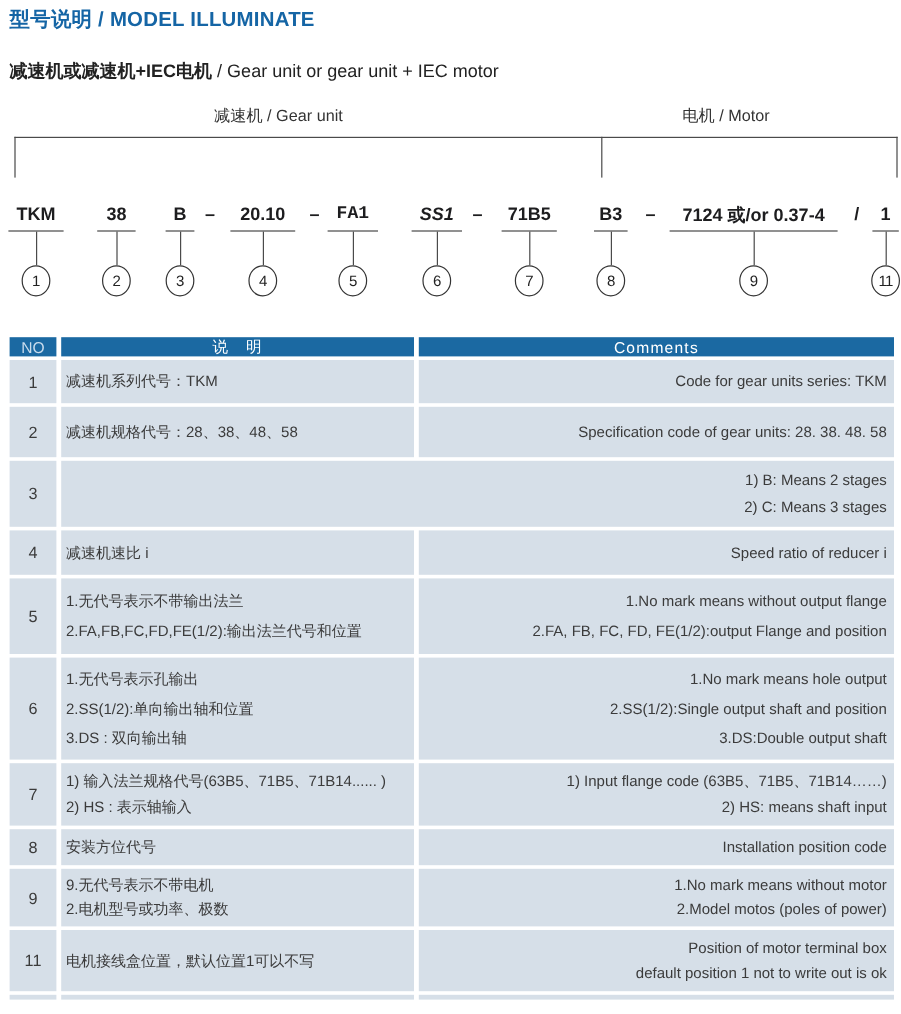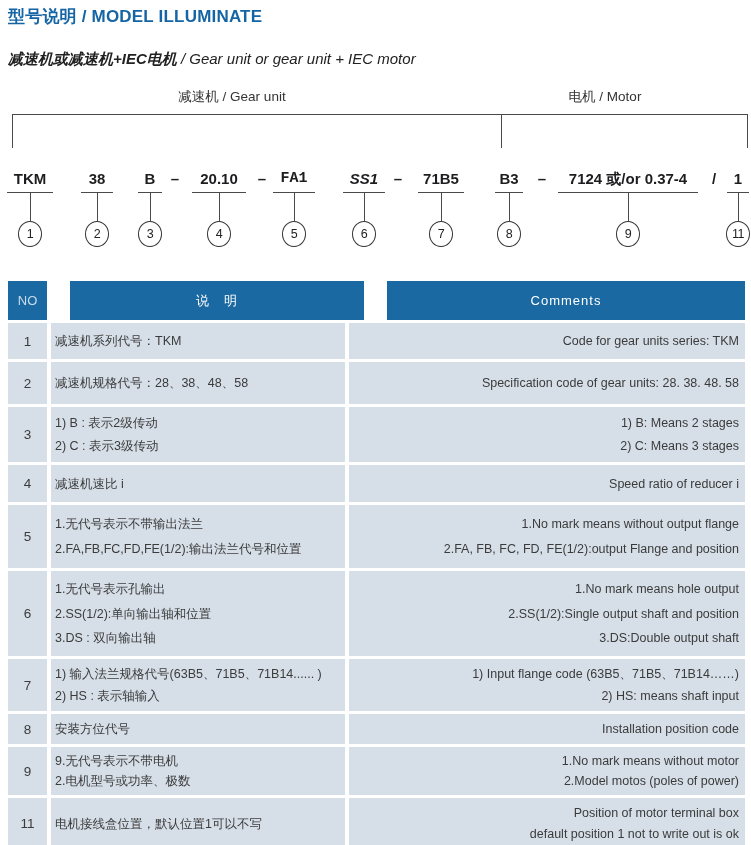--- a/index.html
+++ b/index.html
@@ -6,21 +6,21 @@
   .page{
     position:relative;width:751px;height:845px;background:#fff;overflow:hidden;
     font-family:"Liberation Sans","DejaVu Sans",sans-serif;
     --title-blue:#1565a5; --header-blue:#1b69a2; --row-bg:#d6dfe8;
     --line:#4a4a4a; --text:#3b3b3b;
   }
   .page-title{
     position:absolute;top:5px;left:8px;margin:0;
     font-size:17px;font-weight:bold;color:var(--title-blue);letter-spacing:.2px;
   }
-  .subtitle{position:absolute;top:50px;left:8px;font-size:15px;color:#222;font-style:italic;}
+  .subtitle{position:absolute;top:50px;left:8px;font-size:15px;color:#222;}
   .subtitle .zh{font-weight:bold;}
   
   .diagram{position:absolute;top:0;left:4px;width:751px;height:244px;}
   .sect-label{position:absolute;top:88px;transform:translateX(-50%);
     font-size:13.5px;color:#333;white-space:nowrap;}
   .bracket-h{position:absolute;top:114px;left:8px;width:736px;height:0;
     border-top:1px solid var(--line);}
   .bracket-v{position:absolute;top:114px;width:0;height:34px;
     border-left:1px solid var(--line);}
   .token,.sep{position:absolute;top:170px;transform:translateX(-50%);
@@ -29,30 +29,30 @@
   .tok-conn{position:absolute;top:193px;width:0;height:28px;border-left:1px solid var(--line);}
   .tok-circle{
     position:absolute;top:221px;transform:translateX(-50%);
     width:22px;height:24px;border:1.5px solid #333;border-radius:50%;
     display:flex;align-items:center;justify-content:center;
     font-size:12.5px;color:#222;background:#fff;letter-spacing:-0.5px;
   }
   
   .mtable{position:absolute;top:281px;left:8px;width:737px;}
   .thead,.trow,.cutrow{display:flex;}
-  .thead{height:39px;margin-bottom:3px;}
+  .thead{height:16px;margin-bottom:3px;}
   .trow{margin-bottom:3px;}
   .cell{box-sizing:border-box;}
   .c-no{width:39px;flex:0 0 39px;margin-right:4px;display:flex;
     align-items:center;justify-content:center;}
   .c-desc{width:294px;flex:0 0 294px;margin-right:4px;}
   .c-comment{flex:1 1 auto;text-align:right;}
   .thead .c-no{background:var(--header-blue);color:#c9dced;font-size:13px;}
   .thead .c-desc,.thead .c-comment{background:var(--header-blue);color:#fff;
-    font-size:13px;display:flex;align-items:center;justify-content:center;letter-spacing:1px;margin-left:19px;}
+    font-size:13px;display:flex;align-items:center;justify-content:center;letter-spacing:1px;}
   .trow .cell{background:var(--row-bg);color:var(--text);}
   .trow .c-no{font-size:13.5px;}
   .trow .c-desc,.trow .c-comment{
     display:flex;flex-direction:column;justify-content:space-evenly;
     padding:4px 6px 4px 4px;font-size:12.5px;line-height:20px;
   }
   .cutrow{height:4px;}
   .cutrow .cell{background:var(--row-bg);}
 </style>
 </head>
@@ -140,24 +140,20 @@
           <div class="cell c-no">2</div>
           <div class="cell c-desc">
             <div class="line">减速机规格代号：28、38、48、58</div>
           </div>
           <div class="cell c-comment">
             <div class="line">Specification code of gear units: 28. 38. 48. 58</div>
           </div>
         </div>
         <div class="trow" style="min-height: 55px;">
           <div class="cell c-no">3</div>
-          <div class="cell c-desc">
-            <div class="line">1) B : 表示2级传动</div>
-            <div class="line">2) C : 表示3级传动</div>
-          </div>
           <div class="cell c-comment">
             <div class="line">1) B: Means 2 stages</div>
             <div class="line">2) C: Means 3 stages</div>
           </div>
         </div>
         <div class="trow" style="min-height: 37px;">
           <div class="cell c-no">4</div>
           <div class="cell c-desc">
             <div class="line">减速机速比 i</div>
           </div>

